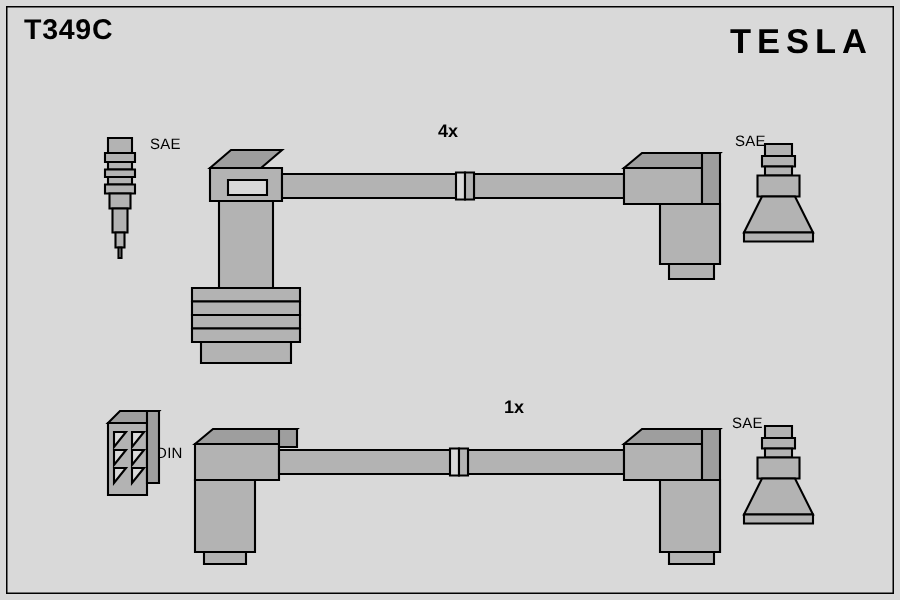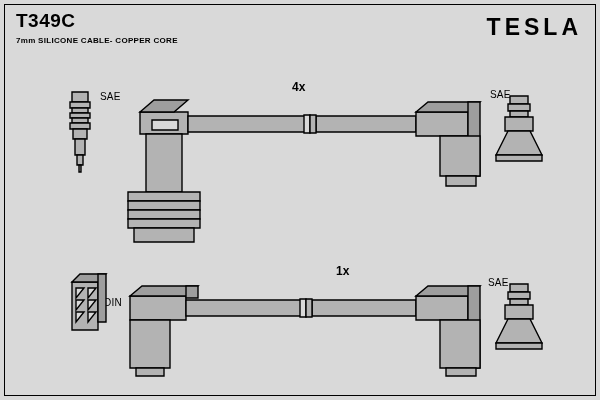--- a/index.html
+++ b/index.html
@@ -53,21 +53,20 @@
   svg.art{position:absolute;left:0;top:0;width:600px;height:400px;}
 </style>
 </head>
 <body>
 
 <div id="sheet">
 
   <div class="frame"></div>
 
   <div class="part-number">T349C</div>
-  <div class="subtitle">7mm SILICONE CABLE- COPPER CORE</div>
   <div class="brand">TESLA</div>
 
   <div class="qty qty-top">4x</div>
   <div class="qty qty-bottom">1x</div>
 
   <div class="lbl lbl-sae-tl">SAE</div>
   <div class="lbl lbl-sae-tr">SAE</div>
   <div class="lbl lbl-din-bl">DIN</div>
   <div class="lbl lbl-sae-br">SAE</div>
 

